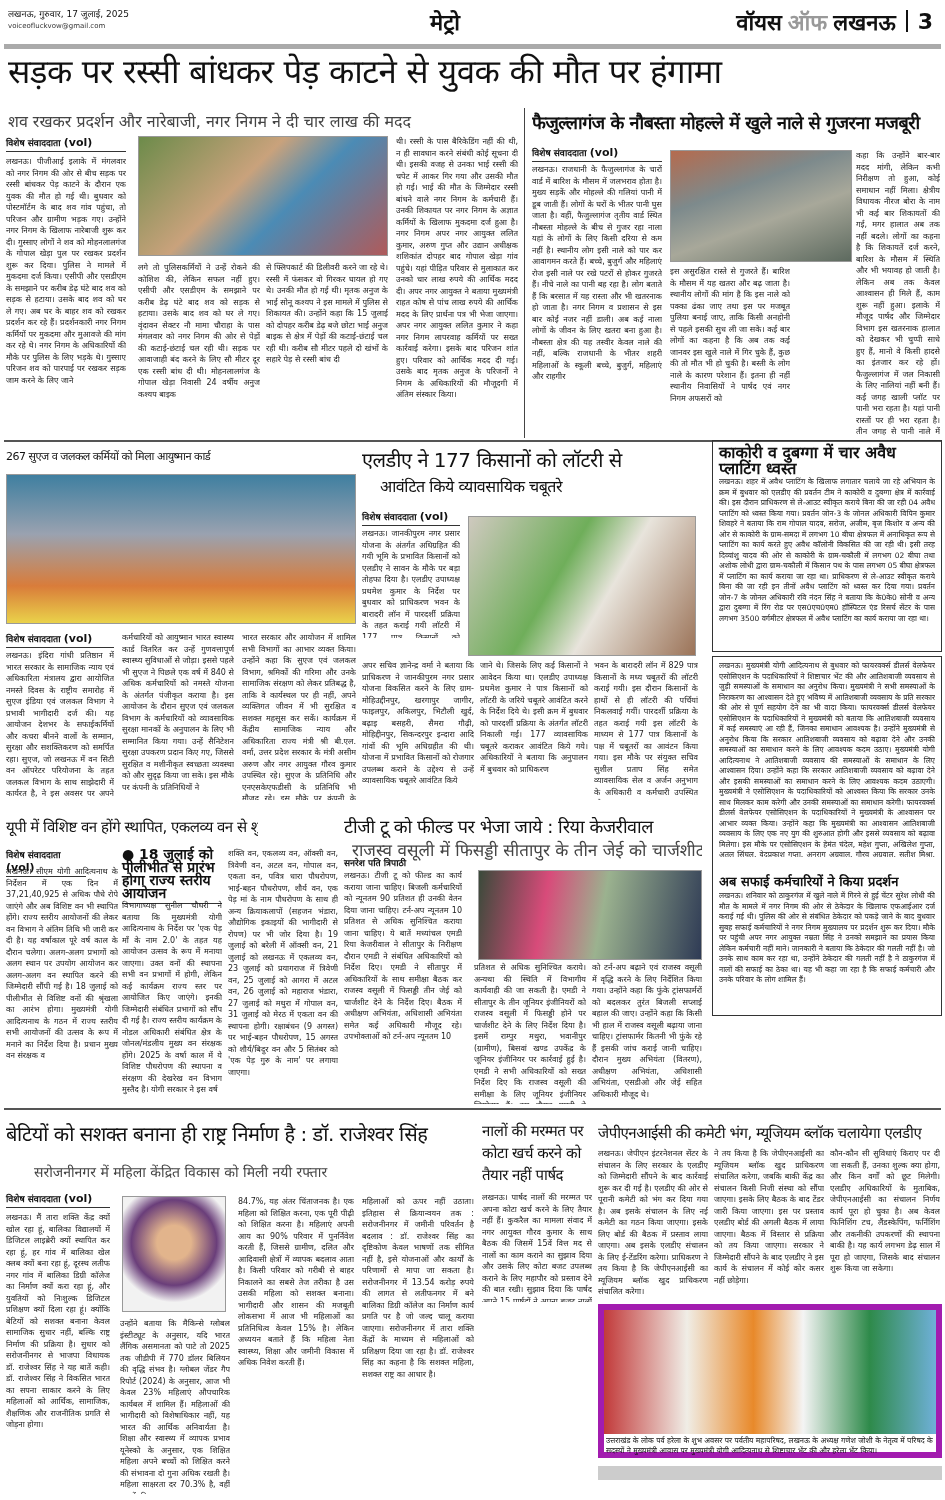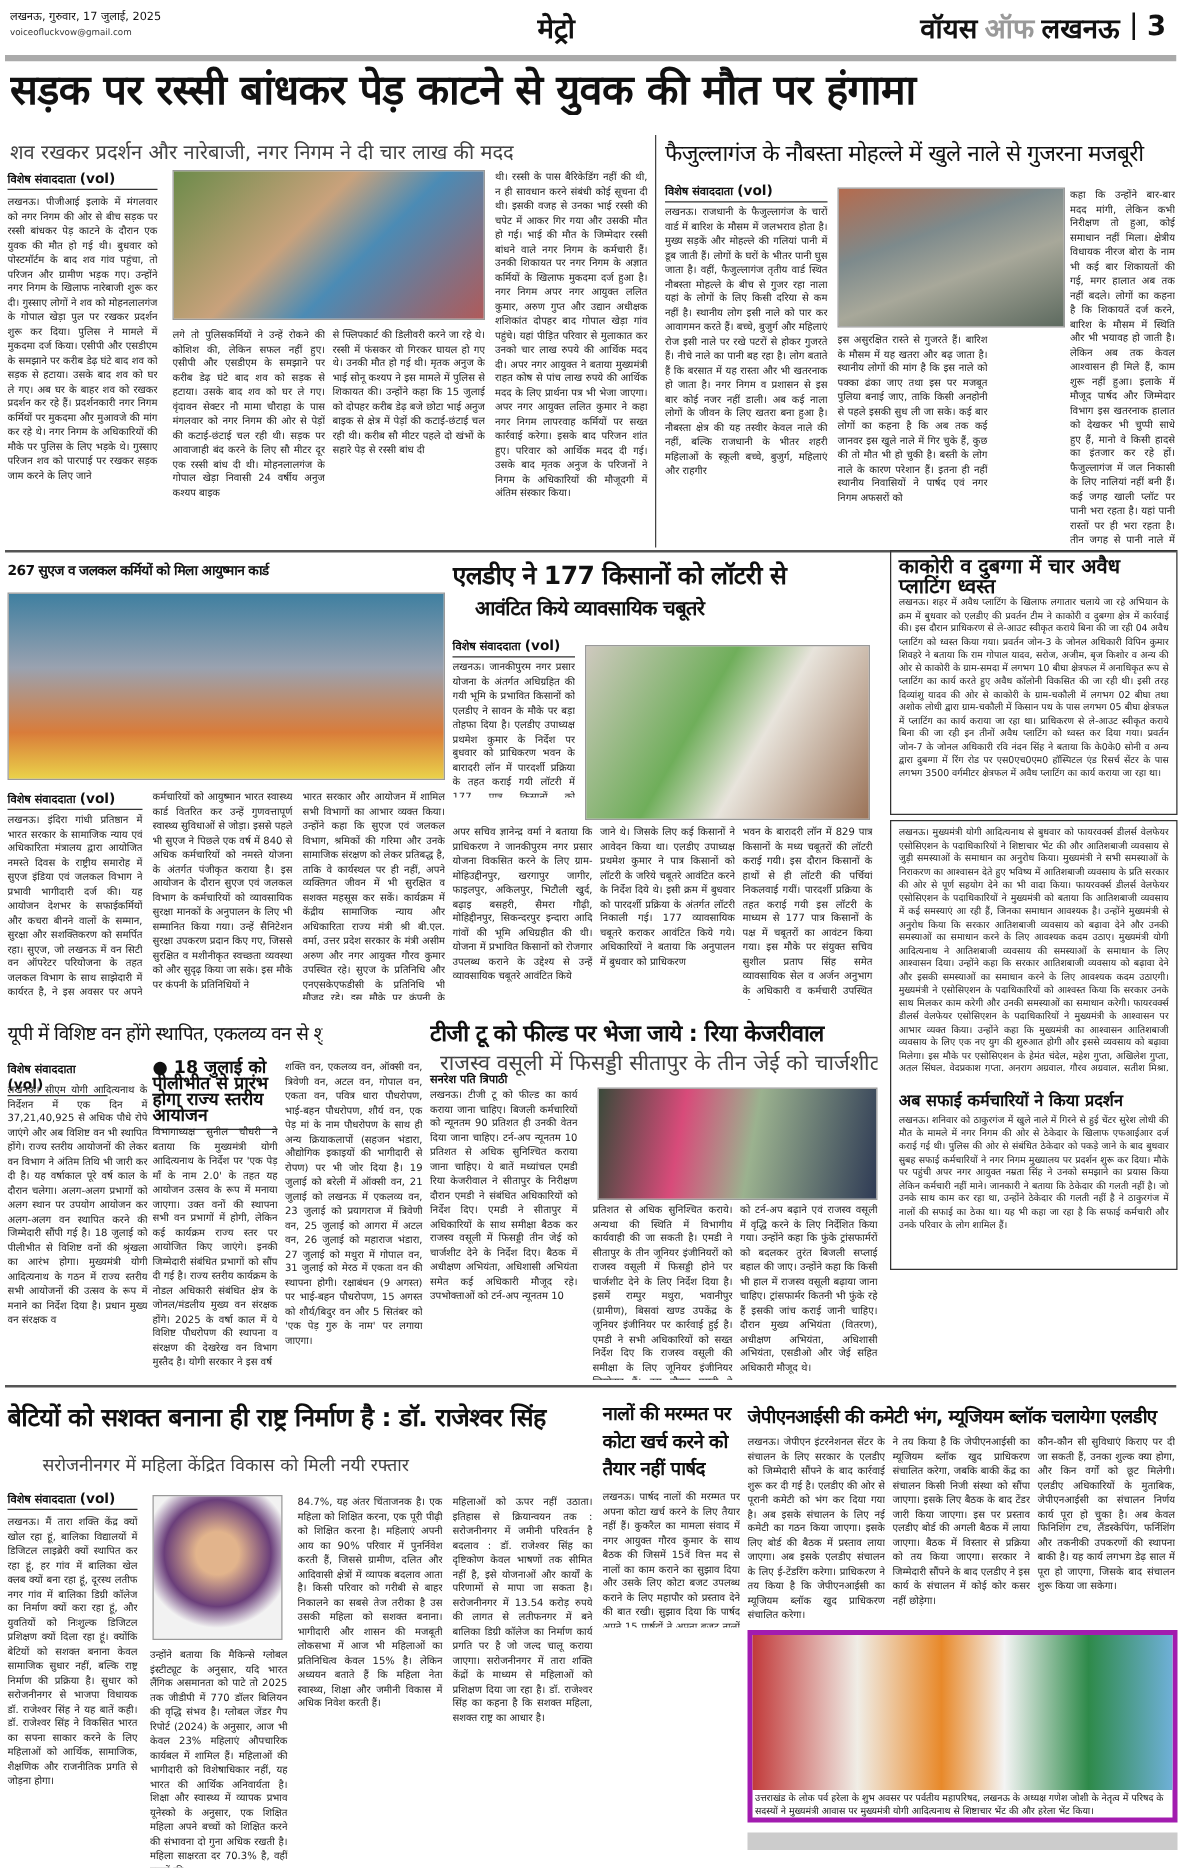--- a/index.html
+++ b/index.html
@@ -5,21 +5,21 @@
 *{box-sizing:border-box;margin:0;padding:0}
 body{width:945px;height:1500px;background:#fff;font-family:"DejaVu Sans",sans-serif;color:#111;position:relative;overflow:hidden}
 .abs{position:absolute}
 .mast-left{left:8px;top:8px;font-size:9px;line-height:12px}
 .mast-left .mail{font-size:7px;color:#333}
 .mast-center{left:430px;top:6px;font-size:22px;font-weight:bold}
 .mast-right{right:12px;top:6px;font-size:22px;font-weight:bold;display:flex;gap:6px;align-items:center}
 .mast-right .grey{color:#999}
 .mast-right .sep{border-left:2px solid #111;height:22px;margin:0 4px}
 .rule{left:4px;right:4px;height:5px;background:#aaa}
-.headline{font-weight:bold;color:#111;white-space:nowrap;overflow:hidden;letter-spacing:-0.5px}
+.headline{font-weight:normal;color:#111;white-space:nowrap;overflow:hidden;letter-spacing:-0.5px}
 .sub{color:#444;white-space:nowrap;overflow:hidden}
 .byline{font-size:9px;font-weight:bold;border-bottom:1px solid #333;padding-bottom:2px}
 .byline b{font-size:11px}
 .col{font-size:8px;line-height:11.5px;color:#222;text-align:justify;overflow:hidden}
 .photo{overflow:hidden;border:1px solid #999}
 .box{border:1px solid #333;padding:4px 6px}
 .grey-bar{background:#ccc}
 .caption{font-size:7.5px;line-height:10px;padding:2px}
 .bullet{font-size:14px;font-weight:bold;line-height:13px}
 .vline{width:1px;background:#444}
@@ -45,21 +45,21 @@
 <div class="abs sub" style="left:8px;top:110px;width:515px;font-size:16px">शव रखकर प्रदर्शन और नारेबाजी, नगर निगम ने दी चार लाख की मदद</div>
 <div class="abs byline" style="left:6px;top:136px;width:120px"><span>विशेष संवाददाता</span> <b>(vol)</b></div>
 <div class="abs col" style="left:6px;top:156px;width:120px;height:282px">लखनऊ। पीजीआई इलाके में मंगलवार को नगर निगम की ओर से बीच सड़क पर रस्सी बांधकर पेड़ काटने के दौरान एक युवक की मौत हो गई थी। बुधवार को पोस्टमॉर्टम के बाद शव गांव पहुंचा, तो परिजन और ग्रामीण भड़क गए। उन्होंने नगर निगम के खिलाफ नारेबाजी शुरू कर दी। गुस्साए लोगों ने शव को मोहनलालगंज के गोपाल खेड़ा पुल पर रखकर प्रदर्शन शुरू कर दिया। पुलिस ने मामले में मुकदमा दर्ज किया। एसीपी और एसडीएम के समझाने पर करीब डेढ़ घंटे बाद शव को सड़क से हटाया। उसके बाद शव को घर ले गए। अब घर के बाहर शव को रखकर प्रदर्शन कर रहे हैं। प्रदर्शनकारी नगर निगम कर्मियों पर मुकदमा और मुआवजे की मांग कर रहे थे। नगर निगम के अधिकारियों की मौके पर पुलिस के लिए भड़के थे। गुस्साए परिजन शव को पारपाई पर रखकर सड़क जाम करने के लिए जाने</div>
 <div class="abs photo" style="left:138px;top:136px;width:250px;height:120px;background:linear-gradient(135deg,#6c8b4a,#c9a27c 40%,#4b8bb5 60%,#b05a5a)"></div>
 <div class="abs col" style="left:138px;top:262px;width:122px;height:176px">लगे तो पुलिसकर्मियों ने उन्हें रोकने की कोशिश की, लेकिन सफल नहीं हुए। एसीपी और एसडीएम के समझाने पर करीब डेढ़ घंटे बाद शव को सड़क से हटाया। उसके बाद शव को घर ले गए। वृंदावन सेक्टर नौ मामा चौराहा के पास मंगलवार को नगर निगम की ओर से पेड़ों की कटाई-छंटाई चल रही थी। सड़क पर आवाजाही बंद करने के लिए सौ मीटर दूर एक रस्सी बांध दी थी। मोहनलालगंज के गोपाल खेड़ा निवासी 24 वर्षीय अनुज कश्यप बाइक</div>
 <div class="abs col" style="left:266px;top:262px;width:122px;height:176px">से फ्लिपकार्ट की डिलीवरी करने जा रहे थे। रस्सी में फंसकर वो गिरकर घायल हो गए थे। उनकी मौत हो गई थी। मृतक अनुज के भाई सोनू कश्यप ने इस मामले में पुलिस से शिकायत की। उन्होंने कहा कि 15 जुलाई को दोपहर करीब डेढ़ बजे छोटा भाई अनुज बाइक से क्षेत्र में पेड़ों की कटाई-छंटाई चल रही थी। करीब सौ मीटर पहले दो खंभों के सहारे पेड़ से रस्सी बांध दी</div>
 <div class="abs col" style="left:396px;top:136px;width:122px;height:302px">थी। रस्सी के पास बैरिकेडिंग नहीं की थी, न ही सावधान करने संबंधी कोई सूचना दी थी। इसकी वजह से उनका भाई रस्सी की चपेट में आकर गिर गया और उसकी मौत हो गई। भाई की मौत के जिम्मेदार रस्सी बांधने वाले नगर निगम के कर्मचारी हैं। उनकी शिकायत पर नगर निगम के अज्ञात कर्मियों के खिलाफ मुकदमा दर्ज हुआ है। नगर निगम अपर नगर आयुक्त ललित कुमार, अरुण गुप्त और उद्यान अधीक्षक शशिकांत दोपहर बाद गोपाल खेड़ा गांव पहुंचे। यहां पीड़ित परिवार से मुलाकात कर उनको चार लाख रुपये की आर्थिक मदद दी। अपर नगर आयुक्त ने बताया मुख्यमंत्री राहत कोष से पांच लाख रुपये की आर्थिक मदद के लिए प्रार्थना पत्र भी भेजा जाएगा। अपर नगर आयुक्त ललित कुमार ने कहा नगर निगम लापरवाह कर्मियों पर सख्त कार्रवाई करेगा। इसके बाद परिजन शांत हुए। परिवार को आर्थिक मदद दी गई। उसके बाद मृतक अनुज के परिजनों ने निगम के अधिकारियों की मौजूदगी में अंतिम संस्कार किया।</div>
 
 <div class="abs vline" style="left:524px;top:108px;height:330px"></div>
 
-<div class="abs headline" style="left:532px;top:110px;width:408px;font-size:18px;font-weight:normal">फैजुल्लागंज के नौबस्ता मोहल्ले में खुले नाले से गुजरना मजबूरी</div>
+<div class="abs headline" style="left:532px;top:110px;width:408px;font-size:18px;font-weight:bold">फैजुल्लागंज के नौबस्ता मोहल्ले में खुले नाले से गुजरना मजबूरी</div>
 <div class="abs byline" style="left:532px;top:146px;width:130px"><span>विशेष संवाददाता</span> <b>(vol)</b></div>
 <div class="abs col" style="left:532px;top:164px;width:130px;height:274px">लखनऊ। राजधानी के फैजुल्लागंज के चारों वार्ड में बारिश के मौसम में जलभराव होता है। मुख्य सड़कें और मोहल्ले की गलियां पानी में डूब जाती हैं। लोगों के घरों के भीतर पानी घुस जाता है। वहीं, फैजुल्लागंज तृतीय वार्ड स्थित नौबस्ता मोहल्ले के बीच से गुजर रहा नाला यहां के लोगों के लिए किसी दरिया से कम नहीं है। स्थानीय लोग इसी नाले को पार कर आवागमन करते हैं। बच्चे, बुजुर्ग और महिलाएं रोज इसी नाले पर रखे पटरों से होकर गुजरते हैं। नीचे नाले का पानी बह रहा है। लोग बताते हैं कि बरसात में यह रास्ता और भी खतरनाक हो जाता है। नगर निगम व प्रशासन से इस बार कोई नजर नहीं डाली। अब कई नाला लोगों के जीवन के लिए खतरा बना हुआ है। नौबस्ता क्षेत्र की यह तस्वीर केवल नाले की नहीं, बल्कि राजधानी के भीतर शहरी महिलाओं के स्कूली बच्चे, बुजुर्ग, महिलाएं और राहगीर</div>
 <div class="abs photo" style="left:670px;top:150px;width:182px;height:112px;background:linear-gradient(160deg,#b56b4e,#7d8a8c 35%,#a8a89a 60%,#5d6a5f)"></div>
 <div class="abs col" style="left:670px;top:266px;width:120px;height:172px">इस असुरक्षित रास्ते से गुजरते हैं। बारिश के मौसम में यह खतरा और बढ़ जाता है। स्थानीय लोगों की मांग है कि इस नाले को पक्का ढंका जाए तथा इस पर मजबूत पुलिया बनाई जाए, ताकि किसी अनहोनी से पहले इसकी सुध ली जा सके। कई बार लोगों का कहना है कि अब तक कई जानवर इस खुले नाले में गिर चुके हैं, कुछ की तो मौत भी हो चुकी है। बस्ती के लोग नाले के कारण परेशान हैं। इतना ही नहीं स्थानीय निवासियों ने पार्षद एवं नगर निगम अफसरों को</div>
 <div class="abs col" style="left:856px;top:150px;width:84px;height:288px">कहा कि उन्होंने बार-बार मदद मांगी, लेकिन कभी निरीक्षण तो हुआ, कोई समाधान नहीं मिला। क्षेत्रीय विधायक नीरज बोरा के नाम भी कई बार शिकायतों की गई, मगर हालात अब तक नहीं बदले। लोगों का कहना है कि शिकायतें दर्ज करने, बारिश के मौसम में स्थिति और भी भयावह हो जाती है। लेकिन अब तक केवल आश्वासन ही मिले हैं, काम शुरू नहीं हुआ। इलाके में मौजूद पार्षद और जिम्मेदार विभाग इस खतरनाक हालात को देखकर भी चुप्पी साधे हुए हैं, मानो वे किसी हादसे का इंतजार कर रहे हों। फैजुल्लागंज में जल निकासी के लिए नालियां नहीं बनी हैं। कई जगह खाली प्लॉट पर पानी भरा रहता है। यहां पानी रास्तों पर ही भरा रहता है। तीन जगह से पानी नाले में जाता है।</div>
 
 <div class="abs rule" style="top:440px;height:2px;background:#555"></div>
 
 <div class="abs headline" style="left:6px;top:448px;width:350px;font-size:11px">267 सुएज व जलकल कर्मियों को मिला आयुष्मान कार्ड</div>
 <div class="abs photo" style="left:6px;top:474px;width:350px;height:150px;background:linear-gradient(180deg,#3f7fa0,#9aa2b0 40%,#d97c3a 75%,#ead24a)"></div>
@@ -114,17 +114,17 @@
 <div class="abs col" style="left:238px;top:1196px;width:116px;height:298px">84.7%, यह अंतर चिंताजनक है। एक महिला को शिक्षित करना, एक पूरी पीढ़ी को शिक्षित करना है। महिलाएं अपनी आय का 90% परिवार में पुनर्निवेश करती हैं, जिससे ग्रामीण, दलित और आदिवासी क्षेत्रों में व्यापक बदलाव आता है। किसी परिवार को गरीबी से बाहर निकालने का सबसे तेज तरीका है उस उसकी महिला को सशक्त बनाना। भागीदारी और शासन की मजबूती लोकसभा में आज भी महिलाओं का प्रतिनिधित्व केवल 15% है। लेकिन अध्ययन बताते हैं कि महिला नेता स्वास्थ्य, शिक्षा और जमीनी विकास में अधिक निवेश करती हैं।</div>
 <div class="abs col" style="left:362px;top:1196px;width:112px;height:298px">महिलाओं को ऊपर नहीं उठाता। इतिहास से क्रियान्वयन तक : सरोजनीनगर में जमीनी परिवर्तन है बदलाव : डॉ. राजेश्वर सिंह का दृष्टिकोण केवल भाषणों तक सीमित नहीं है, इसे योजनाओं और कार्यों के परिणामों से मापा जा सकता है। सरोजनीनगर में 13.54 करोड़ रुपये की लागत से लतीफनगर में बने बालिका डिग्री कॉलेज का निर्माण कार्य प्रगति पर है जो जल्द चालू कराया जाएगा। सरोजनीनगर में तारा शक्ति केंद्रों के माध्यम से महिलाओं को प्रशिक्षण दिया जा रहा है। डॉ. राजेश्वर सिंह का कहना है कि सशक्त महिला, सशक्त राष्ट्र का आधार है।</div>
 
 <div class="abs headline" style="left:482px;top:1120px;width:112px;font-size:15px;line-height:22px;white-space:normal">नालों की मरम्मत पर कोटा खर्च करने को तैयार नहीं पार्षद</div>
 <div class="abs col" style="left:482px;top:1192px;width:110px;height:110px">लखनऊ। पार्षद नालों की मरम्मत पर अपना कोटा खर्च करने के लिए तैयार नहीं हैं। कुकरैल का मामला संवाद में नगर आयुक्त गौरव कुमार के साथ बैठक की जिसमें 15वें वित्त मद से नालों का काम कराने का सुझाव दिया और उसके लिए कोटा बजट उपलब्ध कराने के लिए महापौर को प्रस्ताव देने की बात रखी। सुझाव दिया कि पार्षद अपने 15 पार्षदों ने अपना बजट नालों पर खर्च करने से इनकार कर दिया। पार्षदों का कहना है कि नालों का मरम्मत का काम नगर निगम को अपने बजट से कराना चाहिए। बैठक में पार्षदों ने नालों की मरम्मत और सफाई के लिए अलग बजट आवंटित करने की मांग की। महापौर ने इस पर विचार करने का आश्वासन दिया है।</div>
 
 <div class="abs headline" style="left:598px;top:1122px;width:342px;font-size:15px">जेपीएनआईसी की कमेटी भंग, म्यूजियम ब्लॉक चलायेगा एलडीए</div>
 <div class="abs col" style="left:598px;top:1148px;width:110px;height:152px">लखनऊ। जेपीएन इंटरनेशनल सेंटर के संचालन के लिए सरकार के एलडीए को जिम्मेदारी सौंपने के बाद कार्रवाई शुरू कर दी गई है। एलडीए की ओर से पूरानी कमेटी को भंग कर दिया गया है। अब इसके संचालन के लिए नई कमेटी का गठन किया जाएगा। इसके लिए बोर्ड की बैठक में प्रस्ताव लाया जाएगा। अब इसके एलडीए संचालन के लिए ई-टेंडरिंग करेगा। प्राधिकरण ने तय किया है कि जेपीएनआईसी का म्यूजियम ब्लॉक खुद प्राधिकरण संचालित करेगा।</div>
 <div class="abs col" style="left:714px;top:1148px;width:110px;height:152px">ने तय किया है कि जेपीएनआईसी का म्यूजियम ब्लॉक खुद प्राधिकरण संचालित करेगा, जबकि बाकी केंद्र का संचालन किसी निजी संस्था को सौंपा जाएगा। इसके लिए बैठक के बाद टेंडर जारी किया जाएगा। इस पर प्रस्ताव एलडीए बोर्ड की अगली बैठक में लाया जाएगा। बैठक में विस्तार से प्रक्रिया को तय किया जाएगा। सरकार ने जिम्मेदारी सौंपने के बाद एलडीए ने इस कार्य के संचालन में कोई कोर कसर नहीं छोड़ेगा।</div>
 <div class="abs col" style="left:830px;top:1148px;width:110px;height:152px">कौन-कौन सी सुविधाएं किराए पर दी जा सकती हैं, उनका शुल्क क्या होगा, और किन वर्गों को छूट मिलेगी। एलडीए अधिकारियों के मुताबिक, जेपीएनआईसी का संचालन निर्णय कार्य पूरा हो चुका है। अब केवल फिनिशिंग टच, लैंडस्केपिंग, फर्निशिंग और तकनीकी उपकरणों की स्थापना बाकी है। यह कार्य लगभग डेढ़ साल में पूरा हो जाएगा, जिसके बाद संचालन शुरू किया जा सकेगा।</div>
-<div class="abs" style="left:598px;top:1304px;width:344px;height:154px;border:4px solid #a21caf">
+<div class="abs" style="left:598px;top:1304px;width:344px;height:154px;border:6px solid #a21caf">
   <div class="photo" style="width:100%;height:124px;border:none;background:linear-gradient(90deg,#c23a3a,#f0ede6 25%,#e8892a 45%,#f4f4f4 60%,#2e8a4a 80%,#6fb0d8)"></div>
   <div class="caption">उत्तराखंड के लोक पर्व हरेला के शुभ अवसर पर पर्वतीय महापरिषद, लखनऊ के अध्यक्ष गणेश जोशी के नेतृत्व में परिषद के सदस्यों ने मुख्यमंत्री आवास पर मुख्यमंत्री योगी आदित्यनाथ से शिष्टाचार भेंट की और हरेला भेंट किया।</div>
 </div>
 <div class="abs grey-bar" style="left:598px;top:1466px;width:344px;height:14px"></div>
 
 </body></html>

